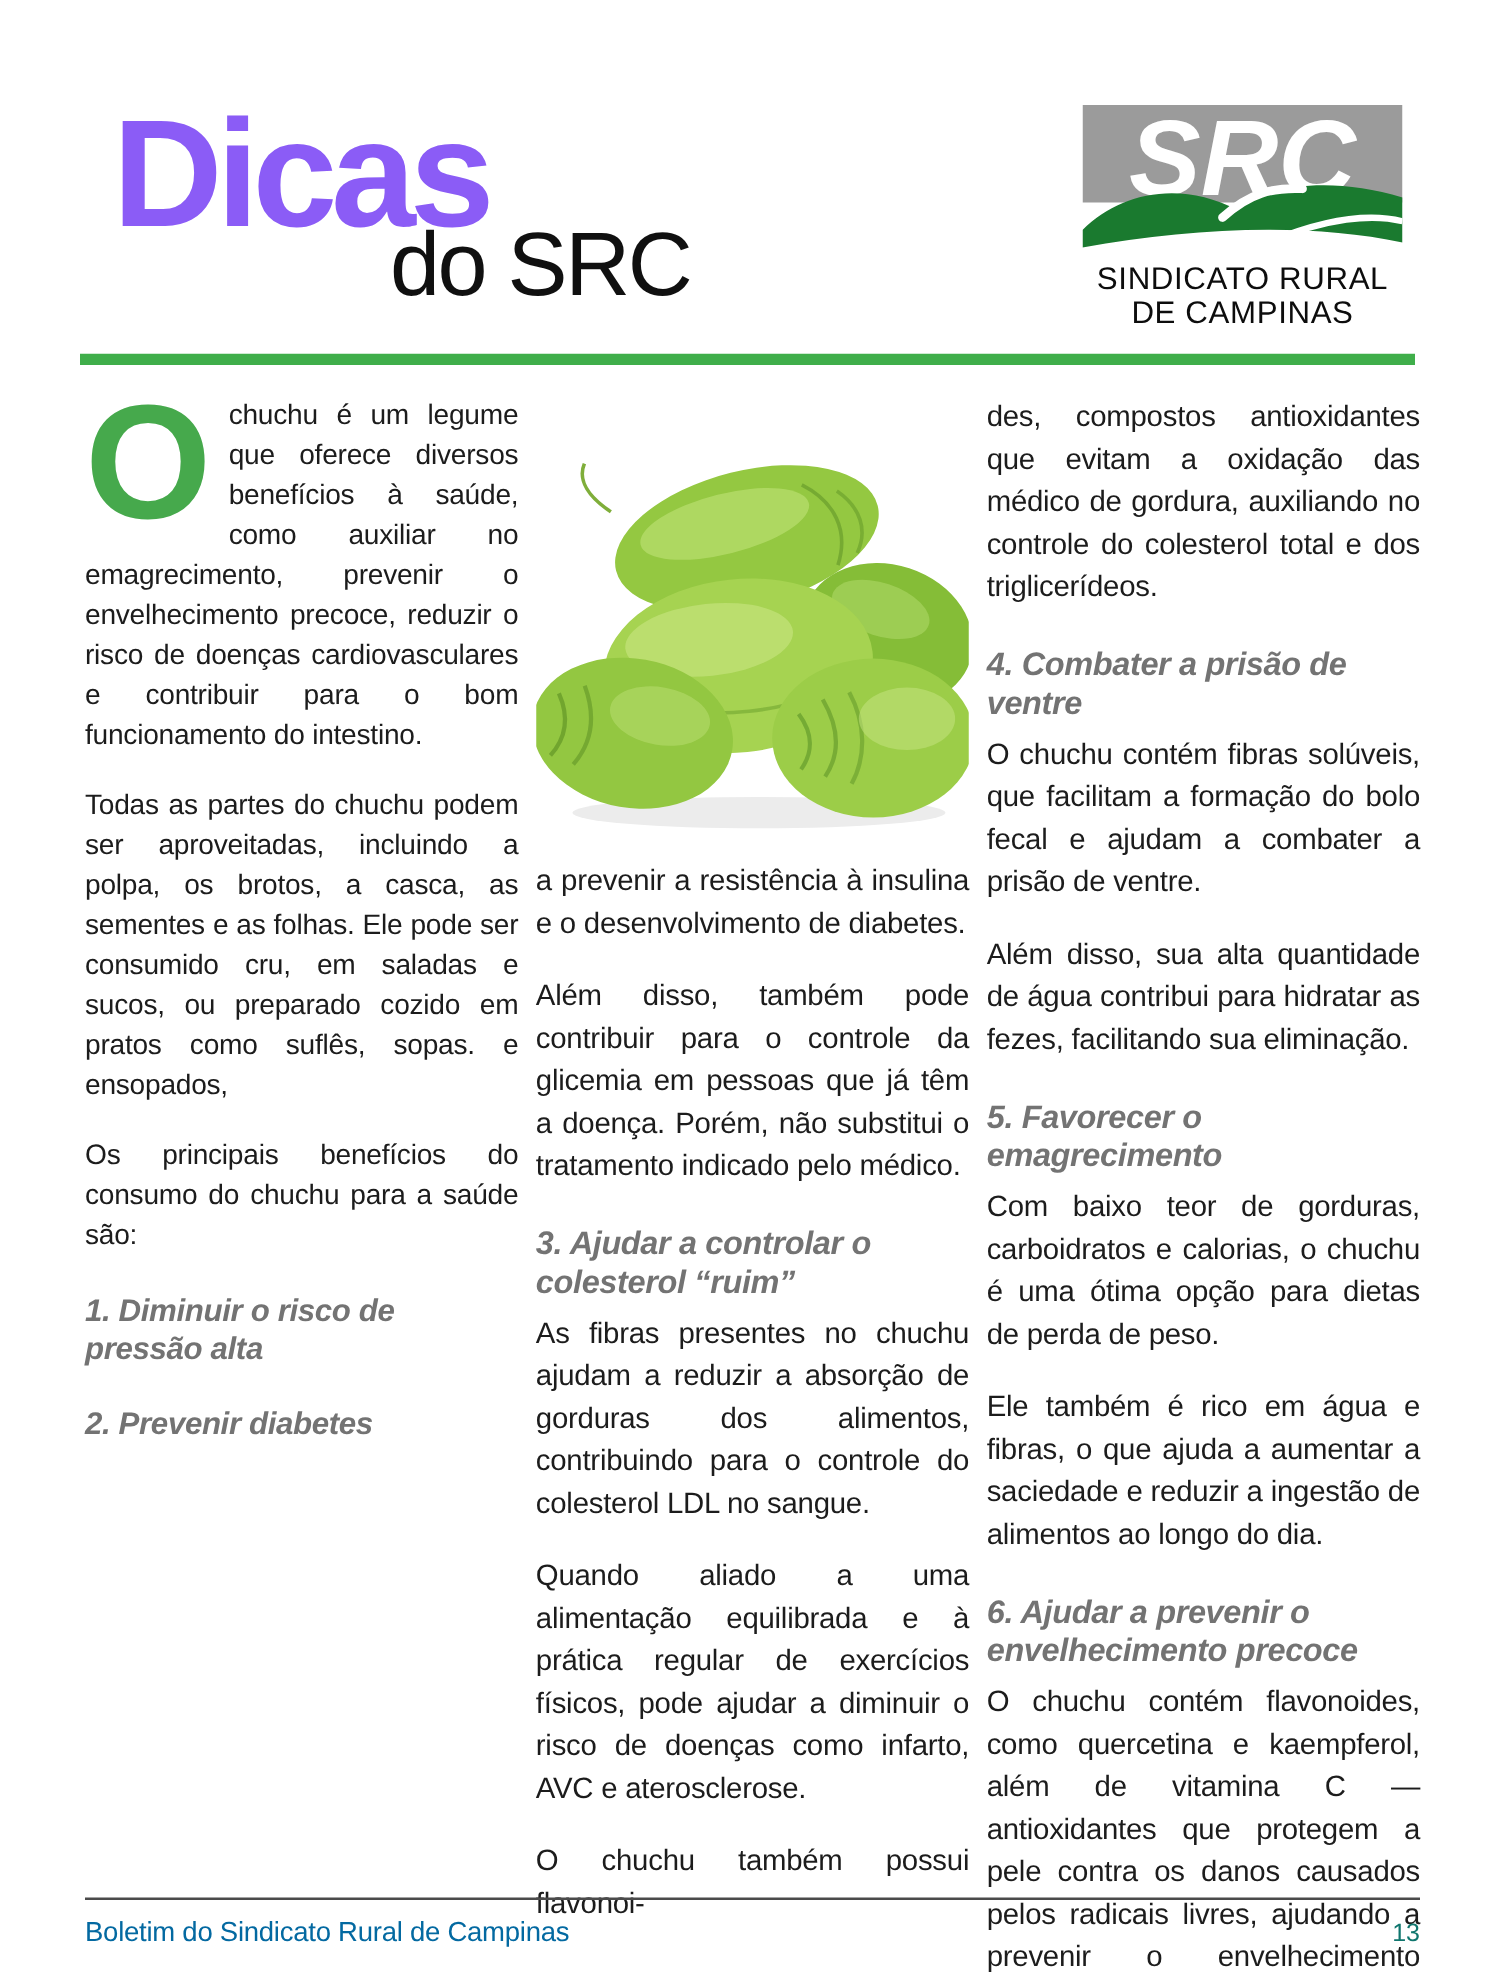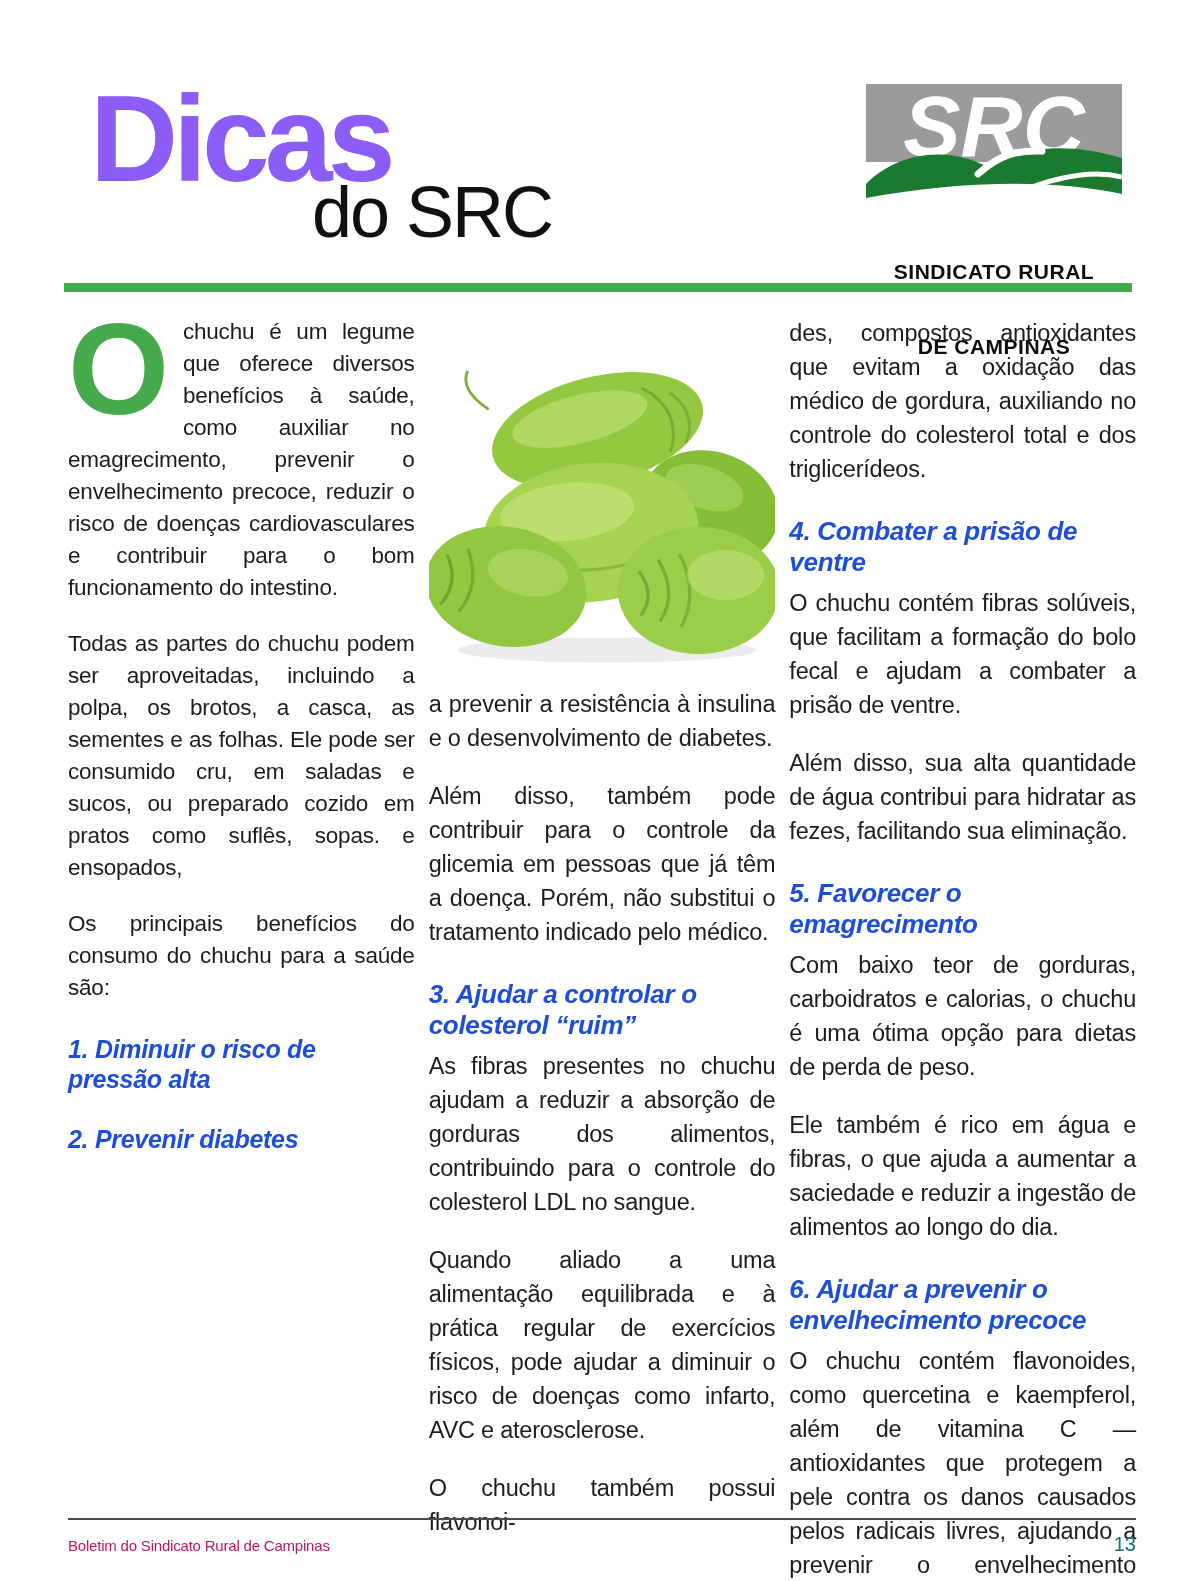--- a/index.html
+++ b/index.html
@@ -8,43 +8,43 @@
   .page{position:relative;width:1200px;height:1581px;background:#fff;overflow:hidden;}
 
   
   .hdr{position:relative;height:306px;}
   .title-green{position:absolute;left:90px;top:78px;margin:0;font-size:122px;line-height:1;
     font-weight:700;letter-spacing:-5px;color:#8b5cf6;}
   .title-sub{position:absolute;left:312px;top:176px;font-size:72px;line-height:1;
     font-weight:400;letter-spacing:-2px;color:#101010;}
   .logo{position:absolute;left:866px;top:84px;width:256px;}
   .logo svg{display:block;}
-  .logo-line{width:256px;text-align:center;font-weight:700;font-size:21px;line-height:27px;
-    letter-spacing:.5px;color:#0d0d0d;margin-top:48px;}
+  .logo-line{width:256px;text-align:center;font-weight:400;font-size:25px;line-height:27px;
+    letter-spacing:.5px;color:#0d0d0d;}
   .rule{position:absolute;left:64px;top:283px;width:1068px;height:9px;background:#3fae4a;}
 
   
   .cols{display:flex;gap:14px;padding:10px 64px 0 68px;}
   .col{flex:1 1 0;min-width:0;}
   .col p{margin:0 0 24px;font-size:22.5px;line-height:32px;text-align:justify;
     letter-spacing:-0.2px;color:#1c1c1c;}
   .col2 p,.col3 p{font-size:23.5px;line-height:34px;}
   .col h2{margin:30px 0 8px;font-size:25px;line-height:30px;font-weight:700;font-style:italic;
-    color:#1d4ed8;letter-spacing:-0.3px;}
+    color:#737373;letter-spacing:-0.3px;}
   .col2 h2,.col3 h2{font-size:26px;line-height:31px;}
   .dropcap{float:left;font-size:130px;line-height:94px;font-weight:700;color:#46a94c;
     padding:6px 14px 0 0;}
   .photo{margin:26px 0 18px;}
   .photo svg{display:block;width:100%;height:auto;}
 
   
   .ftr{position:absolute;left:68px;top:1518px;width:1068px;}
   .ftr-rule{height:2px;background:#4a4a4a;}
   .ftr-row{display:flex;justify-content:space-between;align-items:baseline;margin-top:13px;}
-  .ftr-left{font-size:15px;color:#be185d;letter-spacing:-0.2px;}
+  .ftr-left{font-size:22px;color:#0369a1;letter-spacing:-0.2px;}
   .ftr-page{font-size:20px;color:#0f766e;}
 </style>
 </head>
 <body>
 
 <div class="page">
 
   <header class="hdr">
     <h1 class="title-green">Dicas</h1>
     <div class="title-sub">do SRC</div>

